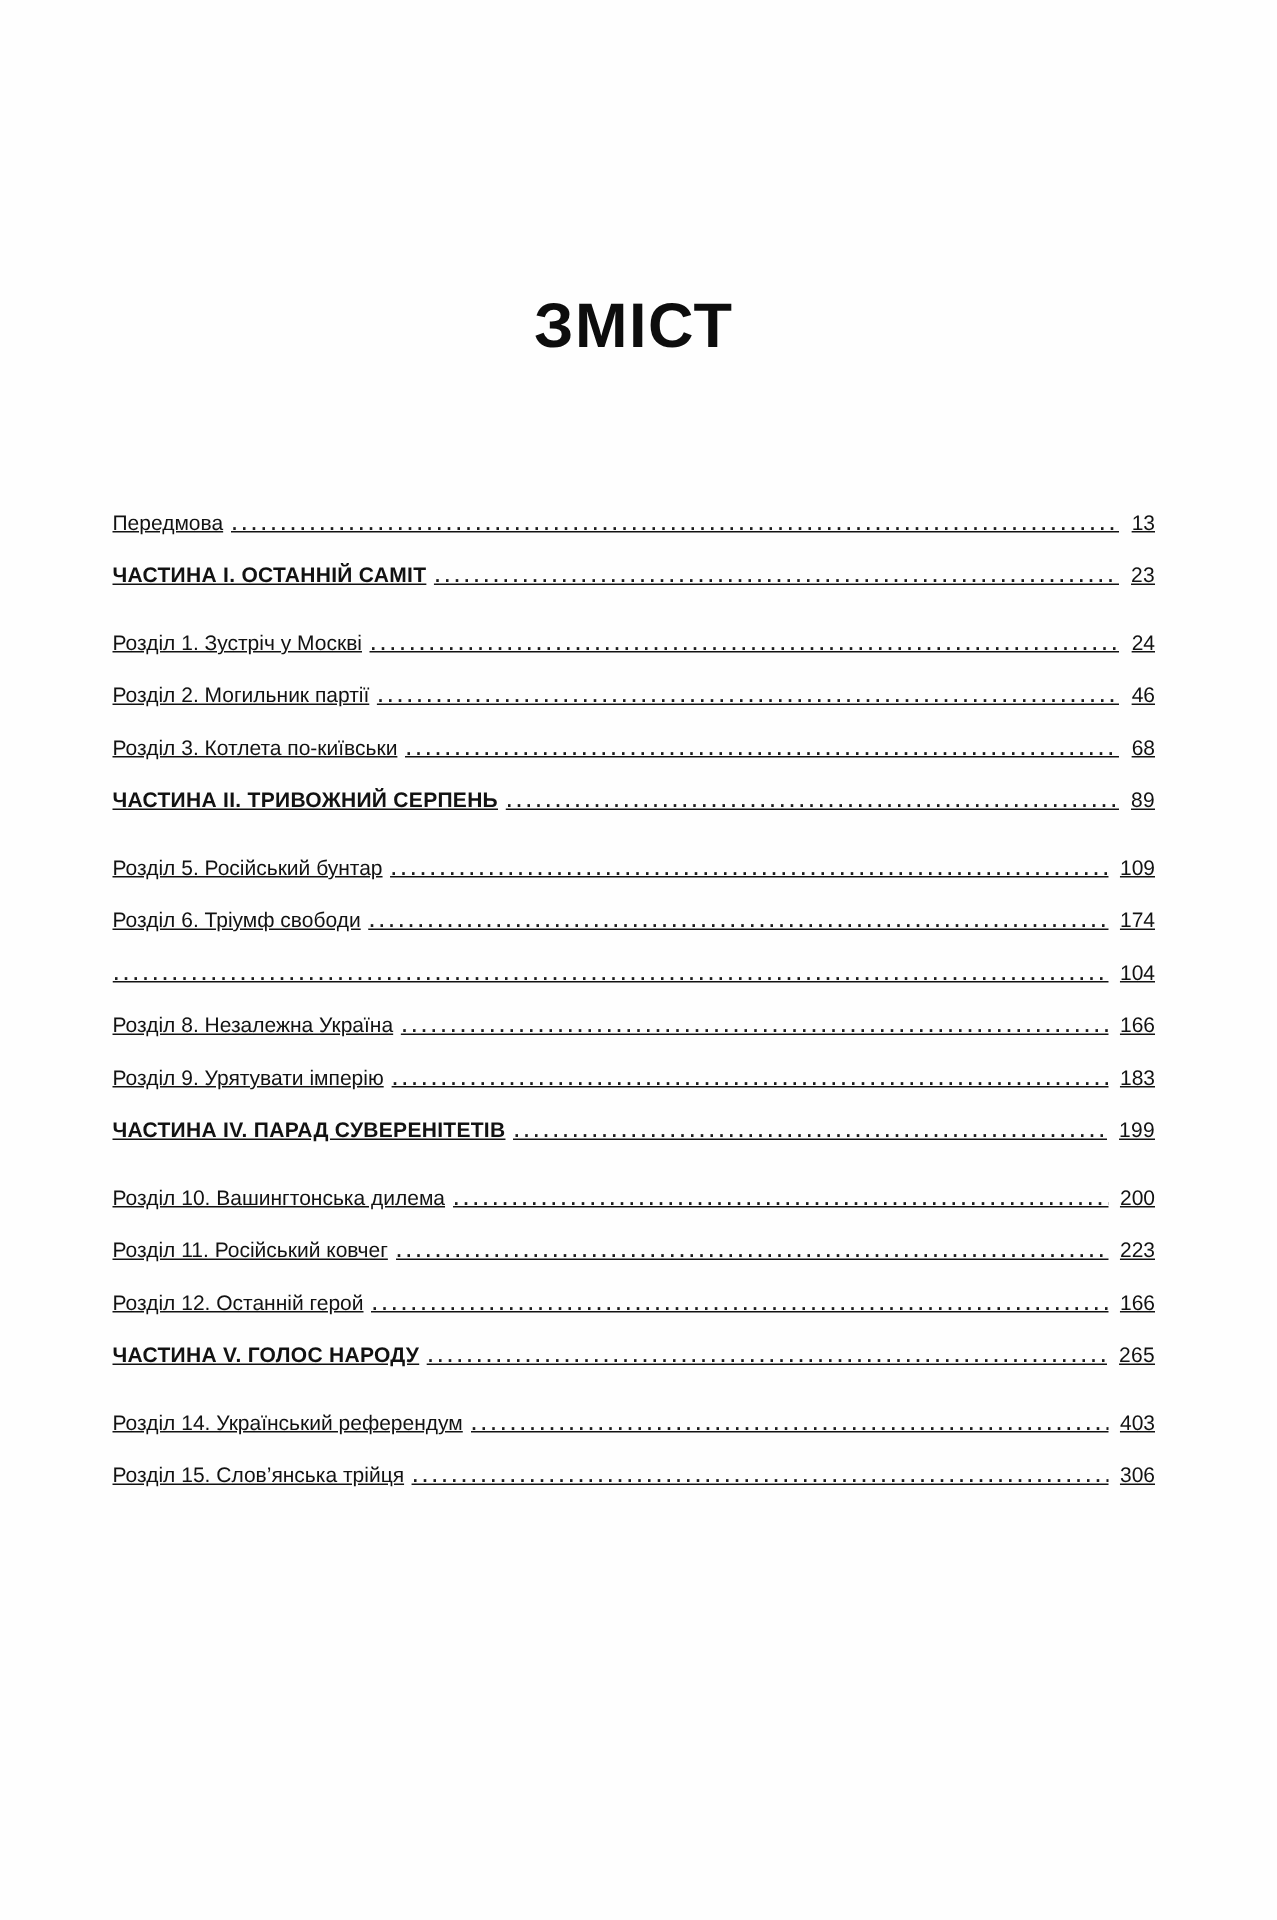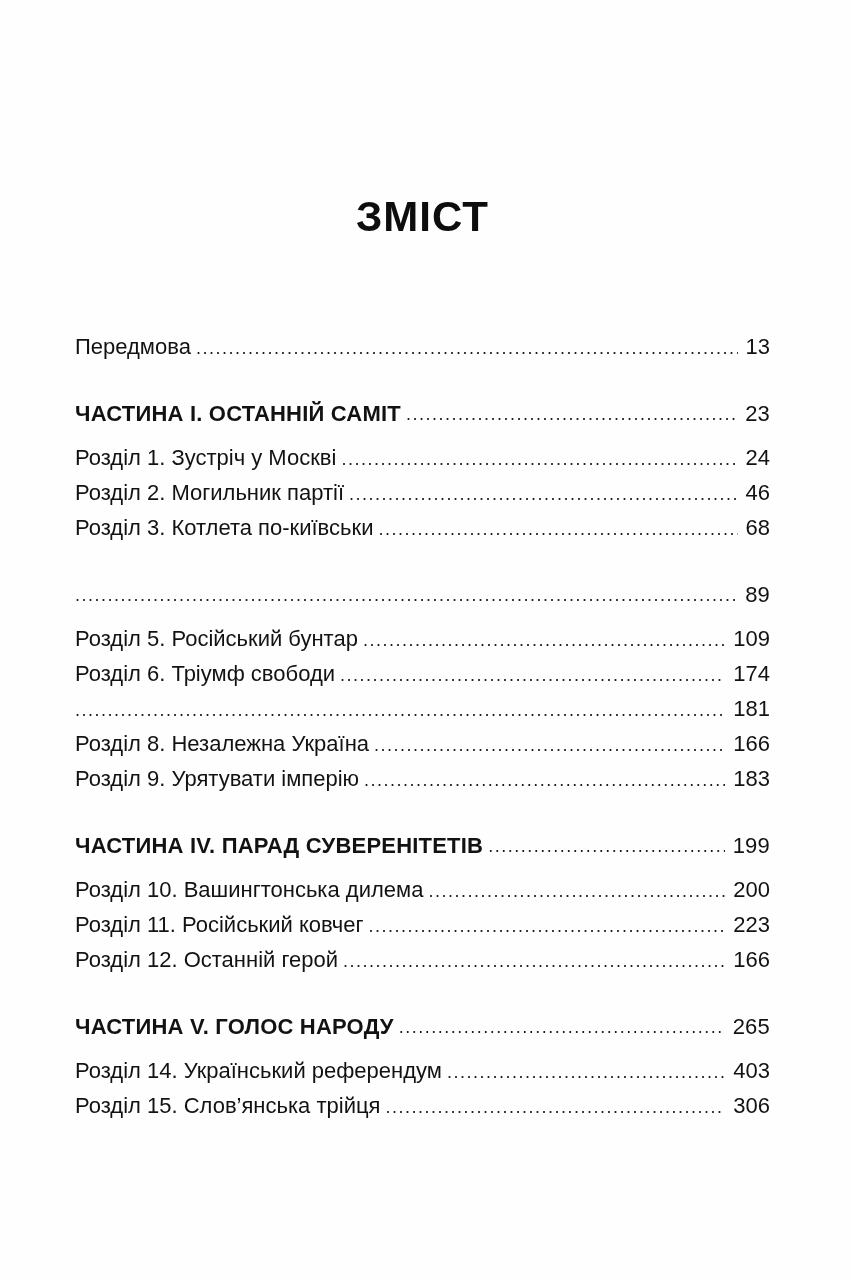--- a/index.html
+++ b/index.html
@@ -29,25 +29,25 @@
     margin: 0;
     color: #0d0d0d;
   }
   .toc-list {
     margin-top: 90px;
   }
   .toc-row {
     display: flex;
     align-items: baseline;
     line-height: 34px;
-    font-size: 22px;
+    font-size: 14px;
     white-space: nowrap;
+    text-decoration: underline;
   }
   .toc-row.part {
-    margin-top: 31px;
     margin-bottom: 10px;
     font-weight: 700;
     letter-spacing: 0.2px;
     align-items: flex-end;
   }
   .toc-row .label {
     flex: 0 0 auto;
     padding-right: 5px;
   }
   .toc-row .leader {
@@ -99,36 +99,37 @@
         <span class="label">Розділ 2. Могильник партії</span>
         <span class="leader"></span>
         <span class="pagenum">46</span>
       </div>
       <div class="toc-row entry">
         <span class="label">Розділ 3. Котлета по-київськи</span>
         <span class="leader"></span>
         <span class="pagenum">68</span>
       </div>
       <div class="toc-row part">
+        <span class="label">ЧАСТИНА II. ТРИВОЖНИЙ СЕРПЕНЬ</span>
         <span class="leader"></span>
         <span class="pagenum">89</span>
       </div>
       <div class="toc-row entry">
         <span class="label">Розділ 5. Російський бунтар</span>
         <span class="leader"></span>
         <span class="pagenum">109</span>
       </div>
       <div class="toc-row entry">
         <span class="label">Розділ 6. Тріумф свободи</span>
         <span class="leader"></span>
         <span class="pagenum">174</span>
       </div>
       <div class="toc-row entry">
         <span class="leader"></span>
-        <span class="pagenum">181</span>
+        <span class="pagenum">104</span>
       </div>
       <div class="toc-row entry">
         <span class="label">Розділ 8. Незалежна Україна</span>
         <span class="leader"></span>
         <span class="pagenum">166</span>
       </div>
       <div class="toc-row entry">
         <span class="label">Розділ 9. Урятувати імперію</span>
         <span class="leader"></span>
         <span class="pagenum">183</span>

